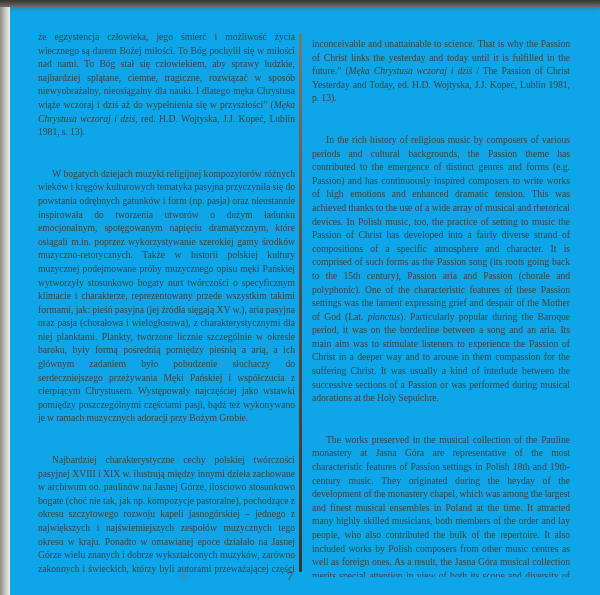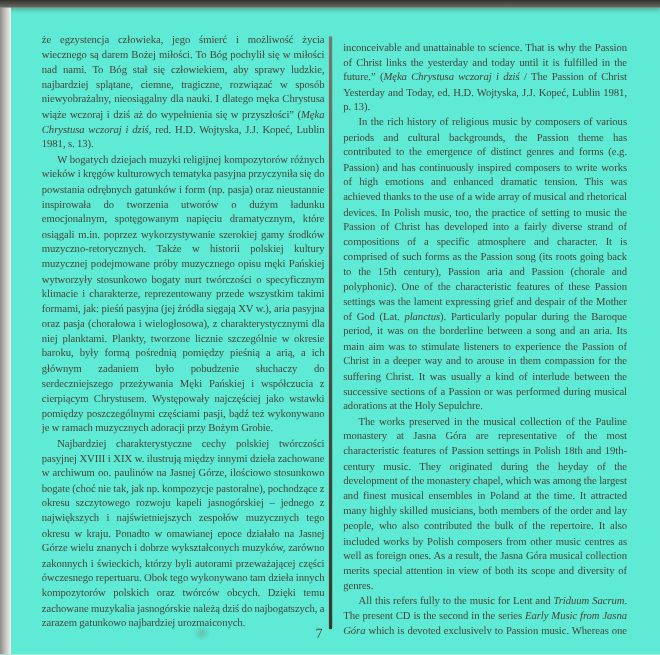--- a/index.html
+++ b/index.html
@@ -8,21 +8,21 @@
     width: 600px;
     height: 595px;
     overflow: hidden;
     background: #e7e6e2;
     font-family: "Liberation Serif", serif;
   }
   .scan-page {
     position: relative;
     width: 600px;
     height: 595px;
-    background: #5eead4;
+    background: #0ea5e9;
   }
   
   .top-band {
     position: absolute;
     top: 0; left: 0;
     width: 600px; height: 7px;
     background: linear-gradient(#35332e, #6f6d66);
     box-shadow: 0 2px 4px rgba(90,88,80,0.45);
   }
   
@@ -38,21 +38,21 @@
     font-size: 9.7px;
     line-height: 13.6px;
     text-align: justify;
     letter-spacing: -0.05px;
     word-spacing: -0.2px;
     overflow: hidden;
   }
   .column-left  { left: 38px;  top: 30px; width: 257px; height: 544px; }
   .column-right { left: 312px; top: 37px; width: 258px; height: 540px; }
   .para { margin: 0; padding: 0; }
-  .para.indent { text-indent: 14px; }
+  .para.indent { text-indent: 14px; margin-top: 28px; }
   .para i { }
   .column-divider {
     position: absolute;
     left: 299px; top: 33px;
     width: 3px; height: 539px;
     border-radius: 1px;
     background: linear-gradient(#7a7870, #55534b 40%, #38362f);
   }
   .page-number {
     position: absolute;

